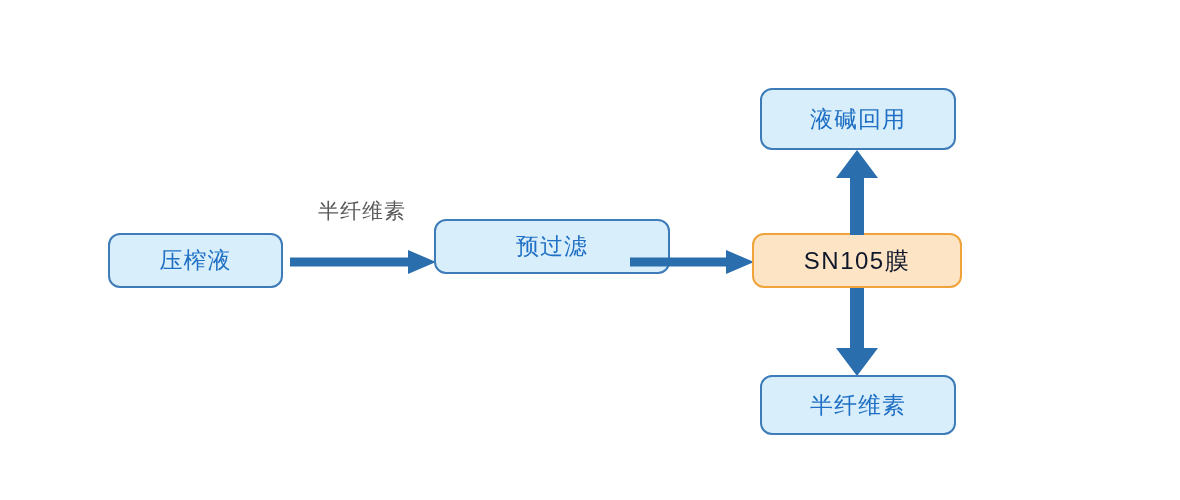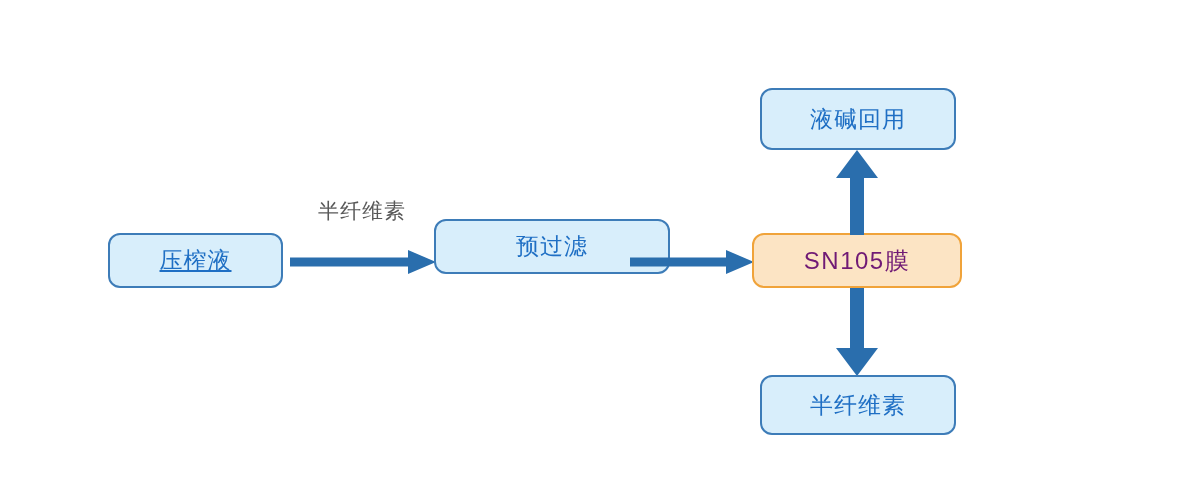--- a/index.html
+++ b/index.html
@@ -34,33 +34,33 @@
     user-select: none;
   }
   .node.blue {
     background: #d8eefb;
     border: 2px solid #3d7cb8;
     color: #1f6fc4;
   }
   .node.orange {
     background: #fce4c4;
     border: 2px solid #f0a33a;
-    color: #701a75;
+    color: #0f172a;
   }
   .node-label {
     font-size: 23px;
     line-height: 1;
   }
   .node.orange .node-label {
     font-size: 24px;
     letter-spacing: 1.5px;
   }
 
   
-  #node-press   { left: 108px; top: 233px; width: 175px; height: 55px; text-decoration: underline; }
+  #node-press   { left: 108px; top: 233px; width: 175px; height: 55px; }
   #node-prefilter { left: 434px; top: 219px; width: 236px; height: 55px; }
   #node-membrane  { left: 752px; top: 233px; width: 210px; height: 55px; }
   #node-alkali    { left: 760px; top: 88px;  width: 196px; height: 62px; }
   #node-hemi      { left: 760px; top: 375px; width: 196px; height: 60px; }
 
   
   .arrow {
     position: absolute;
     overflow: visible;
   }

